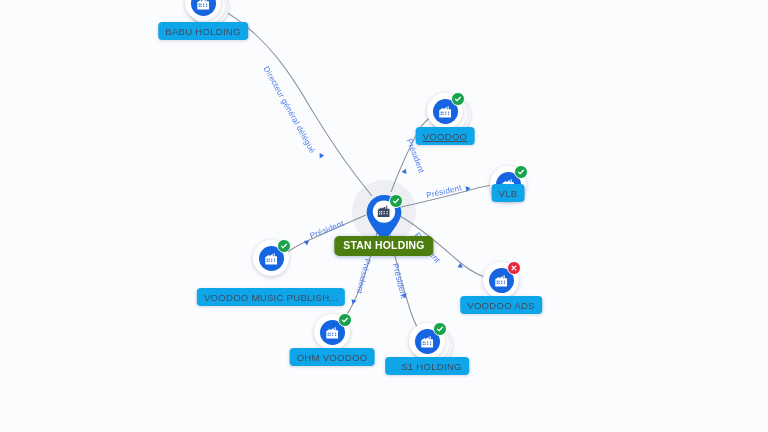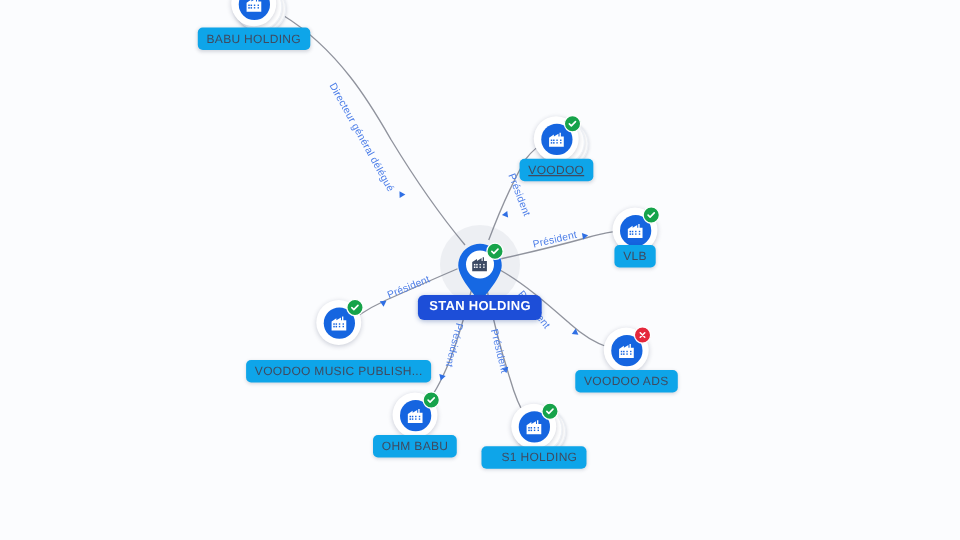--- a/index.html
+++ b/index.html
@@ -277,21 +277,21 @@
                 <rect x="15.6" y="15.1" width="1.6" height="1.6" fill="#1565e0"></rect>
               </svg>
             </div>
             <div class="badge ok" style="background: rgb(22, 163, 74);">
               <svg width="8" height="8" viewBox="0 0 12 12">
                 <path d="M2.2 6.2l2.4 2.4 5-5.2" stroke="#ffffff" stroke-width="1.9" fill="none" stroke-linecap="round" stroke-linejoin="round"></path>
               </svg>
             </div>
           </div>
         </div>
-        <div class="label" style="left: 508px; top: 196px;">VLB</div>
+        <div class="label" style="left: 508px; top: 184px;">VLB</div>
       </div>
       <div class="node">
         <div class="node-visual" style="left: 501px; top: 280px;">
           <div class="disc">
             <div class="disc-inner" style="background: rgb(21, 101, 224);">
               <svg width="17" height="17" viewBox="0 0 24 24">
                 <path fill="#ffffff" d="M3.2 20.4V10.1l5.4-3.5v2.2l5.2-3.2v3.2h1.2V4.6h1.5v4.2h3.3v11.6H3.2z"></path>
                 <rect x="5.1" y="12.2" width="1.7" height="1.7" fill="#1565e0"></rect>
                 <rect x="7.7" y="12.2" width="1.7" height="1.7" fill="#1565e0"></rect>
                 <rect x="5.1" y="15.1" width="1.7" height="1.7" fill="#1565e0"></rect>
@@ -354,21 +354,21 @@
                 <rect x="15.6" y="15.1" width="1.6" height="1.6" fill="#1565e0"></rect>
               </svg>
             </div>
             <div class="badge ok" style="background: rgb(22, 163, 74);">
               <svg width="8" height="8" viewBox="0 0 12 12">
                 <path d="M2.2 6.2l2.4 2.4 5-5.2" stroke="#ffffff" stroke-width="1.9" fill="none" stroke-linecap="round" stroke-linejoin="round"></path>
               </svg>
             </div>
           </div>
         </div>
-        <div class="label" style="left: 332px; top: 348px;">OHM BABU</div>
+        <div class="label" style="left: 332px; top: 348px;">OHM VOODOO</div>
       </div>
       <div class="node">
         <div class="node-visual" style="left: 271px; top: 258px;">
           <div class="disc">
             <div class="disc-inner" style="background: rgb(21, 101, 224);">
               <svg width="17" height="17" viewBox="0 0 24 24">
                 <path fill="#ffffff" d="M3.2 20.4V10.1l5.4-3.5v2.2l5.2-3.2v3.2h1.2V4.6h1.5v4.2h3.3v11.6H3.2z"></path>
                 <rect x="5.1" y="12.2" width="1.7" height="1.7" fill="#1565e0"></rect>
                 <rect x="7.7" y="12.2" width="1.7" height="1.7" fill="#1565e0"></rect>
                 <rect x="5.1" y="15.1" width="1.7" height="1.7" fill="#1565e0"></rect>
@@ -403,17 +403,17 @@
               <rect x="11.4" y="12.2" width="1.6" height="1.6" fill="#ffffff"></rect>
               <rect x="11.4" y="15.1" width="1.6" height="1.6" fill="#ffffff"></rect>
               <rect x="15.6" y="12.2" width="1.6" height="1.6" fill="#ffffff"></rect>
               <rect x="15.6" y="15.1" width="1.6" height="1.6" fill="#ffffff"></rect>
             </svg>
           </div><div class="pin-badge">
             <svg width="8" height="8" viewBox="0 0 12 12">
               <path d="M2.2 6.2l2.4 2.4 5-5.2" stroke="#ffffff" stroke-width="1.9" fill="none" stroke-linecap="round" stroke-linejoin="round"></path>
             </svg>
           </div></div>
-        <div class="label active" style="left: 384px; top: 236px; background: #1d4ed8;">STAN HOLDING</div>
+        <div class="label active" style="left: 384px; top: 236px; background: #4d7c0f;">STAN HOLDING</div>
       </div>
     </div>
 
 </div>
 
 </body></html>

